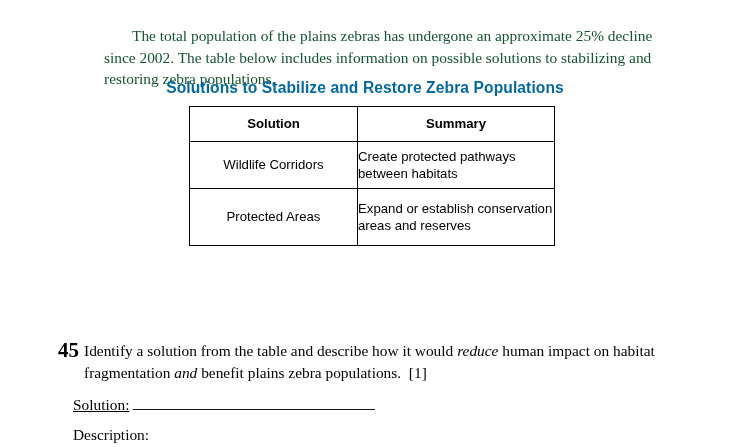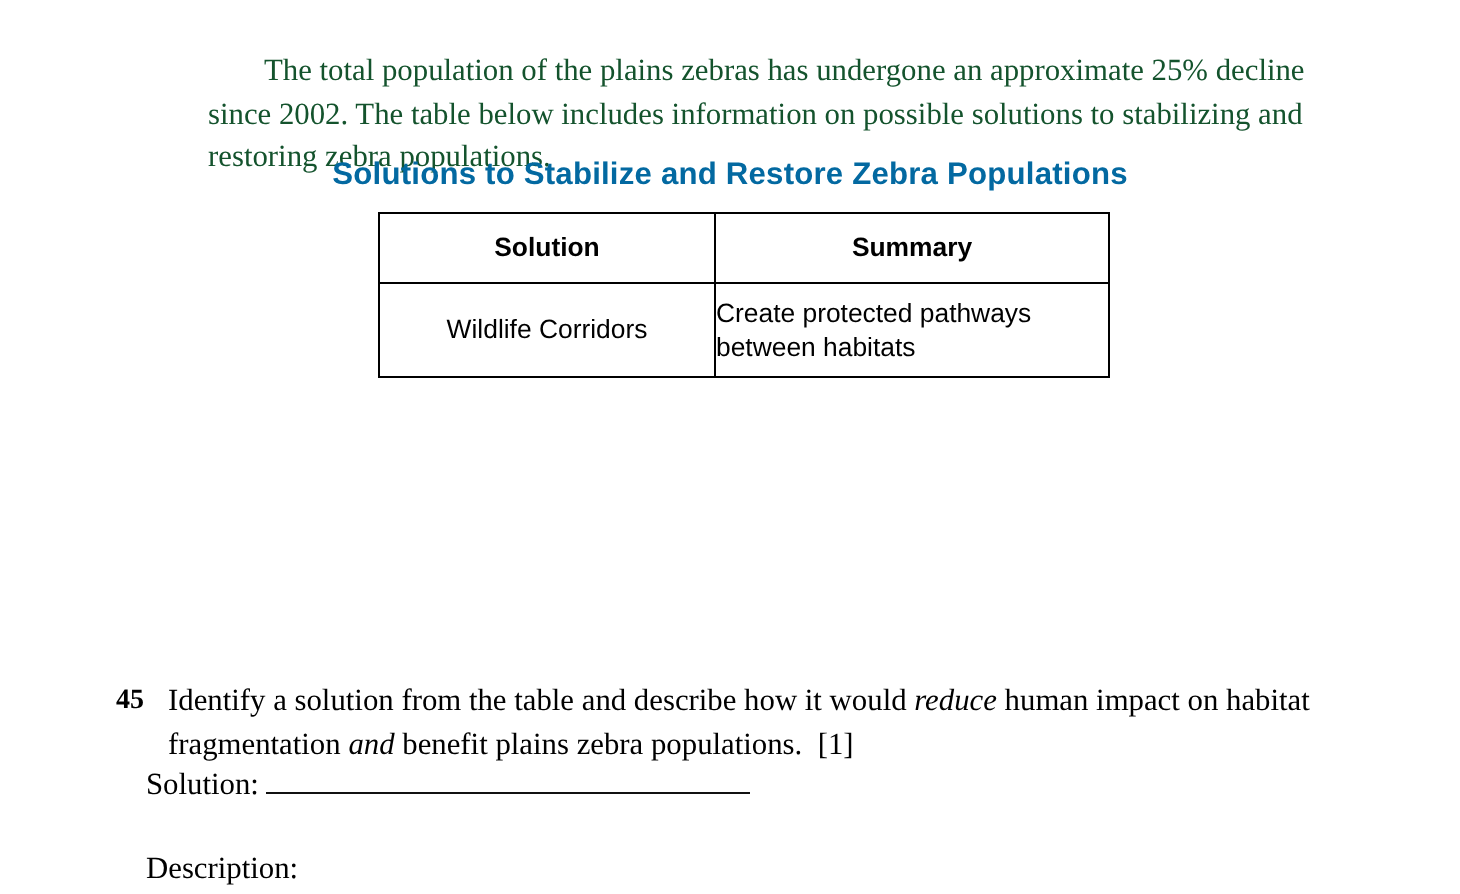--- a/index.html
+++ b/index.html
@@ -86,37 +86,37 @@
     top: 340px;
     width: 610px;
     font-size: 15.4px;
     line-height: 21.5px;
   }
   .q-number {
     position: absolute;
     left: 0;
     top: 0;
     font-weight: bold;
-    font-size: 14px;
+    font-size: 21px;
   }
   .q-text {
     display: block;
     margin-left: 26px;
   }
   .q-text i { font-style: italic; }
   .marks { white-space: nowrap; }
 
   
   .answer-line {
     position: absolute;
     font-size: 15.4px;
     line-height: 21px;
     left: 73px;
   }
-  .answer-solution { top: 382px; }
+  .answer-solution { top: 394px; text-decoration: underline; }
   .answer-description { top: 424px; }
   .rule {
     display: inline-block;
     width: 242px;
     border-bottom: 1.3px solid #111;
     height: 11px;
     margin-left: 4px;
     vertical-align: baseline;
   }
 </style>
@@ -132,20 +132,24 @@
     <tr>
       <th class="col-solution">Solution</th>
       <th class="col-summary">Summary</th>
     </tr>
   </thead>
   <tbody>
     <tr class="row-1">
       <td class="cell-solution">Wildlife Corridors</td>
       <td class="cell-summary">Create protected pathways between habitats</td>
     </tr>
+    <tr class="row-3">
+      <td class="cell-solution">Protected Areas</td>
+      <td class="cell-summary">Expand or establish conservation areas and reserves</td>
+    </tr>
   </tbody>
 </table>
 
 <div class="question">
   <span class="q-number">45</span>
   <span class="q-text"><span>Identify a solution from the table and describe how it would </span><i>reduce</i><span> human impact on habitat fragmentation </span><i>and</i><span> benefit plains zebra populations.</span>&nbsp;&nbsp;<span class="marks">[1]</span></span>
 </div>
 
 <div class="answer-line answer-solution">
   <span>Solution:</span><span class="rule"></span>

